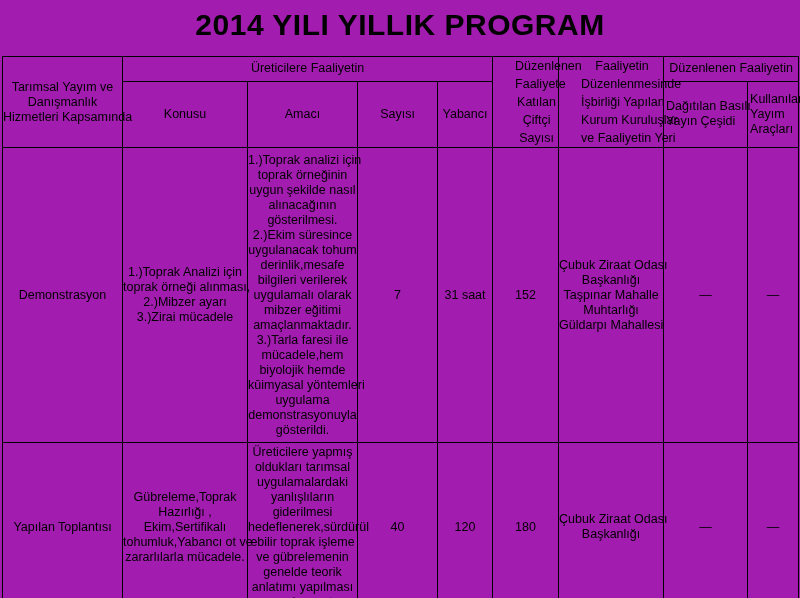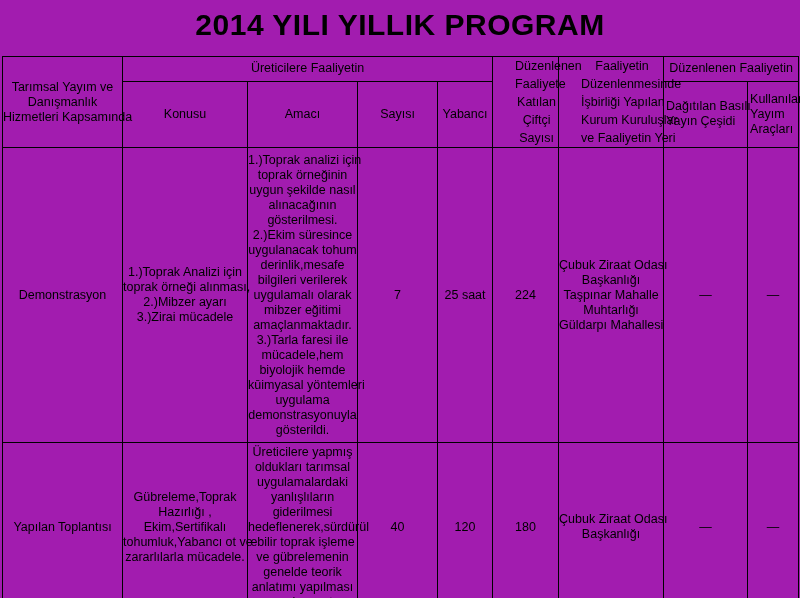--- a/index.html
+++ b/index.html
@@ -107,22 +107,22 @@
 mibzer eğitimi
 amaçlanmaktadır.
 3.)Tarla faresi ile
 mücadele,hem
 biyolojik hemde
 kūimyasal yöntemleri
 uygulama
 demonstrasyonuyla
 gösterildi.</td>
       <td>7</td>
-      <td>25 saat</td>
-      <td>224</td>
+      <td>31 saat</td>
+      <td>152</td>
       <td>Çubuk Ziraat Odası
 Başkanlığı
 Taşpınar Mahalle
 Muhtarlığı
 Güldarpı Mahallesi</td>
       <td>—</td>
       <td>—</td>
     </tr>
 
     <tr class="r2">

